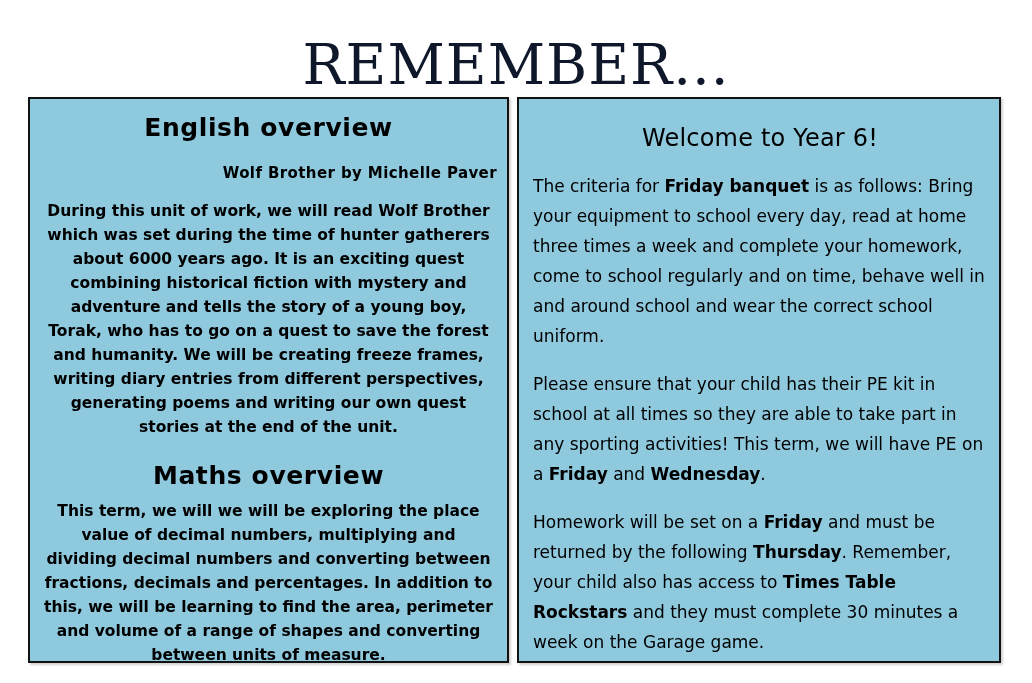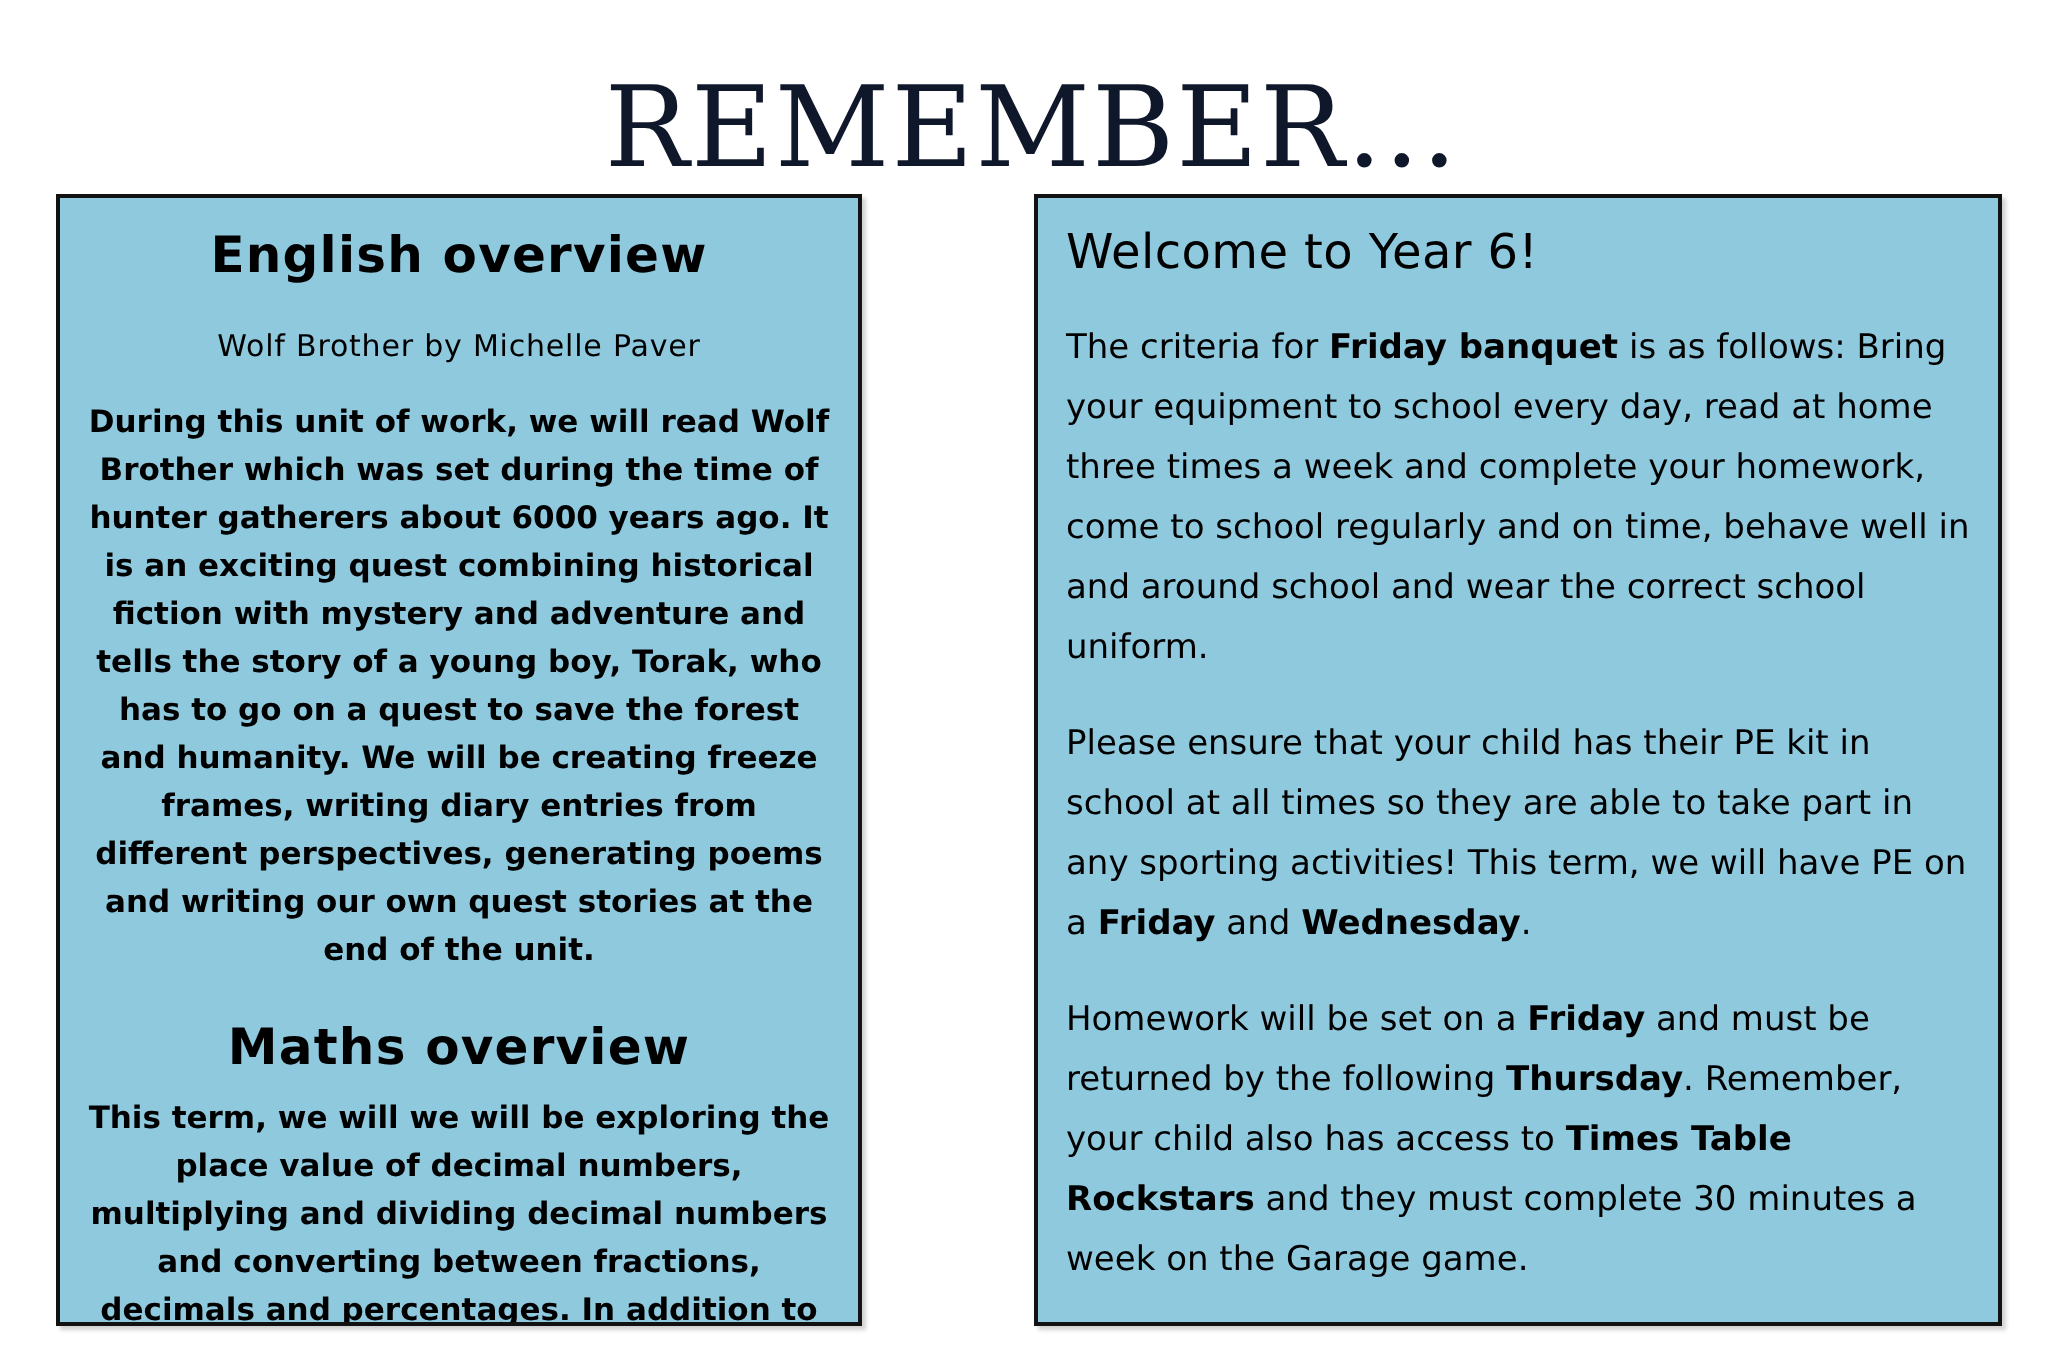--- a/index.html
+++ b/index.html
@@ -43,21 +43,21 @@
     position: absolute;
     background: #8fc9de;
     border: 2px solid #121212;
     box-sizing: border-box;
     box-shadow: 2px 2px 2px rgba(0,0,0,0.18);
     overflow: hidden;
   }
   #panel-english {
     left: 28px;
     top: 97px;
-    width: 403px;
+    width: 481px;
     height: 566px;
     padding: 8px 10px 10px 10px;
   }
   #panel-welcome {
     left: 517px;
     top: 97px;
     width: 484px;
     height: 566px;
     padding: 8px 12px 10px 12px;
   }
@@ -66,48 +66,48 @@
   .heading-centre {
     text-align: center;
     font-family: "DejaVu Sans", sans-serif;
     font-size: 25px;
     line-height: 30px;
     font-weight: 700;
     letter-spacing: 0.6px;
     margin: 6px 0 0 0;
   }
   .subheading-centre {
-    text-align: center;
+    text-align: right;
     font-family: "DejaVu Sans", sans-serif;
     font-size: 15px;
     line-height: 20px;
-    font-weight: 400;
+    font-weight: 700;
     letter-spacing: 0.4px;
     margin: 20px 0 0 0;
   }
   .body-centre {
     text-align: center;
     font-family: "DejaVu Sans", sans-serif;
     font-size: 15.5px;
     line-height: 24px;
     font-weight: 700;
     margin: 16px 4px 0 4px;
   }
   #maths-heading { margin-top: 22px; }
   #maths-body { margin-top: 8px; }
 
   
   .heading-left {
-    text-align: left;
+    text-align: center;
     font-family: "DejaVu Sans", sans-serif;
     font-size: 24px;
     line-height: 30px;
     font-weight: 400;
     letter-spacing: 0.2px;
-    margin: 4px 0 0 2px;
+    margin: 16px 0 0 2px;
   }
   .body-left {
     text-align: left;
     font-family: "DejaVu Sans", sans-serif;
     font-size: 17px;
     line-height: 30px;
     font-weight: 400;
     margin: 18px 0 0 2px;
   }
   .body-left b { font-weight: 700; }

